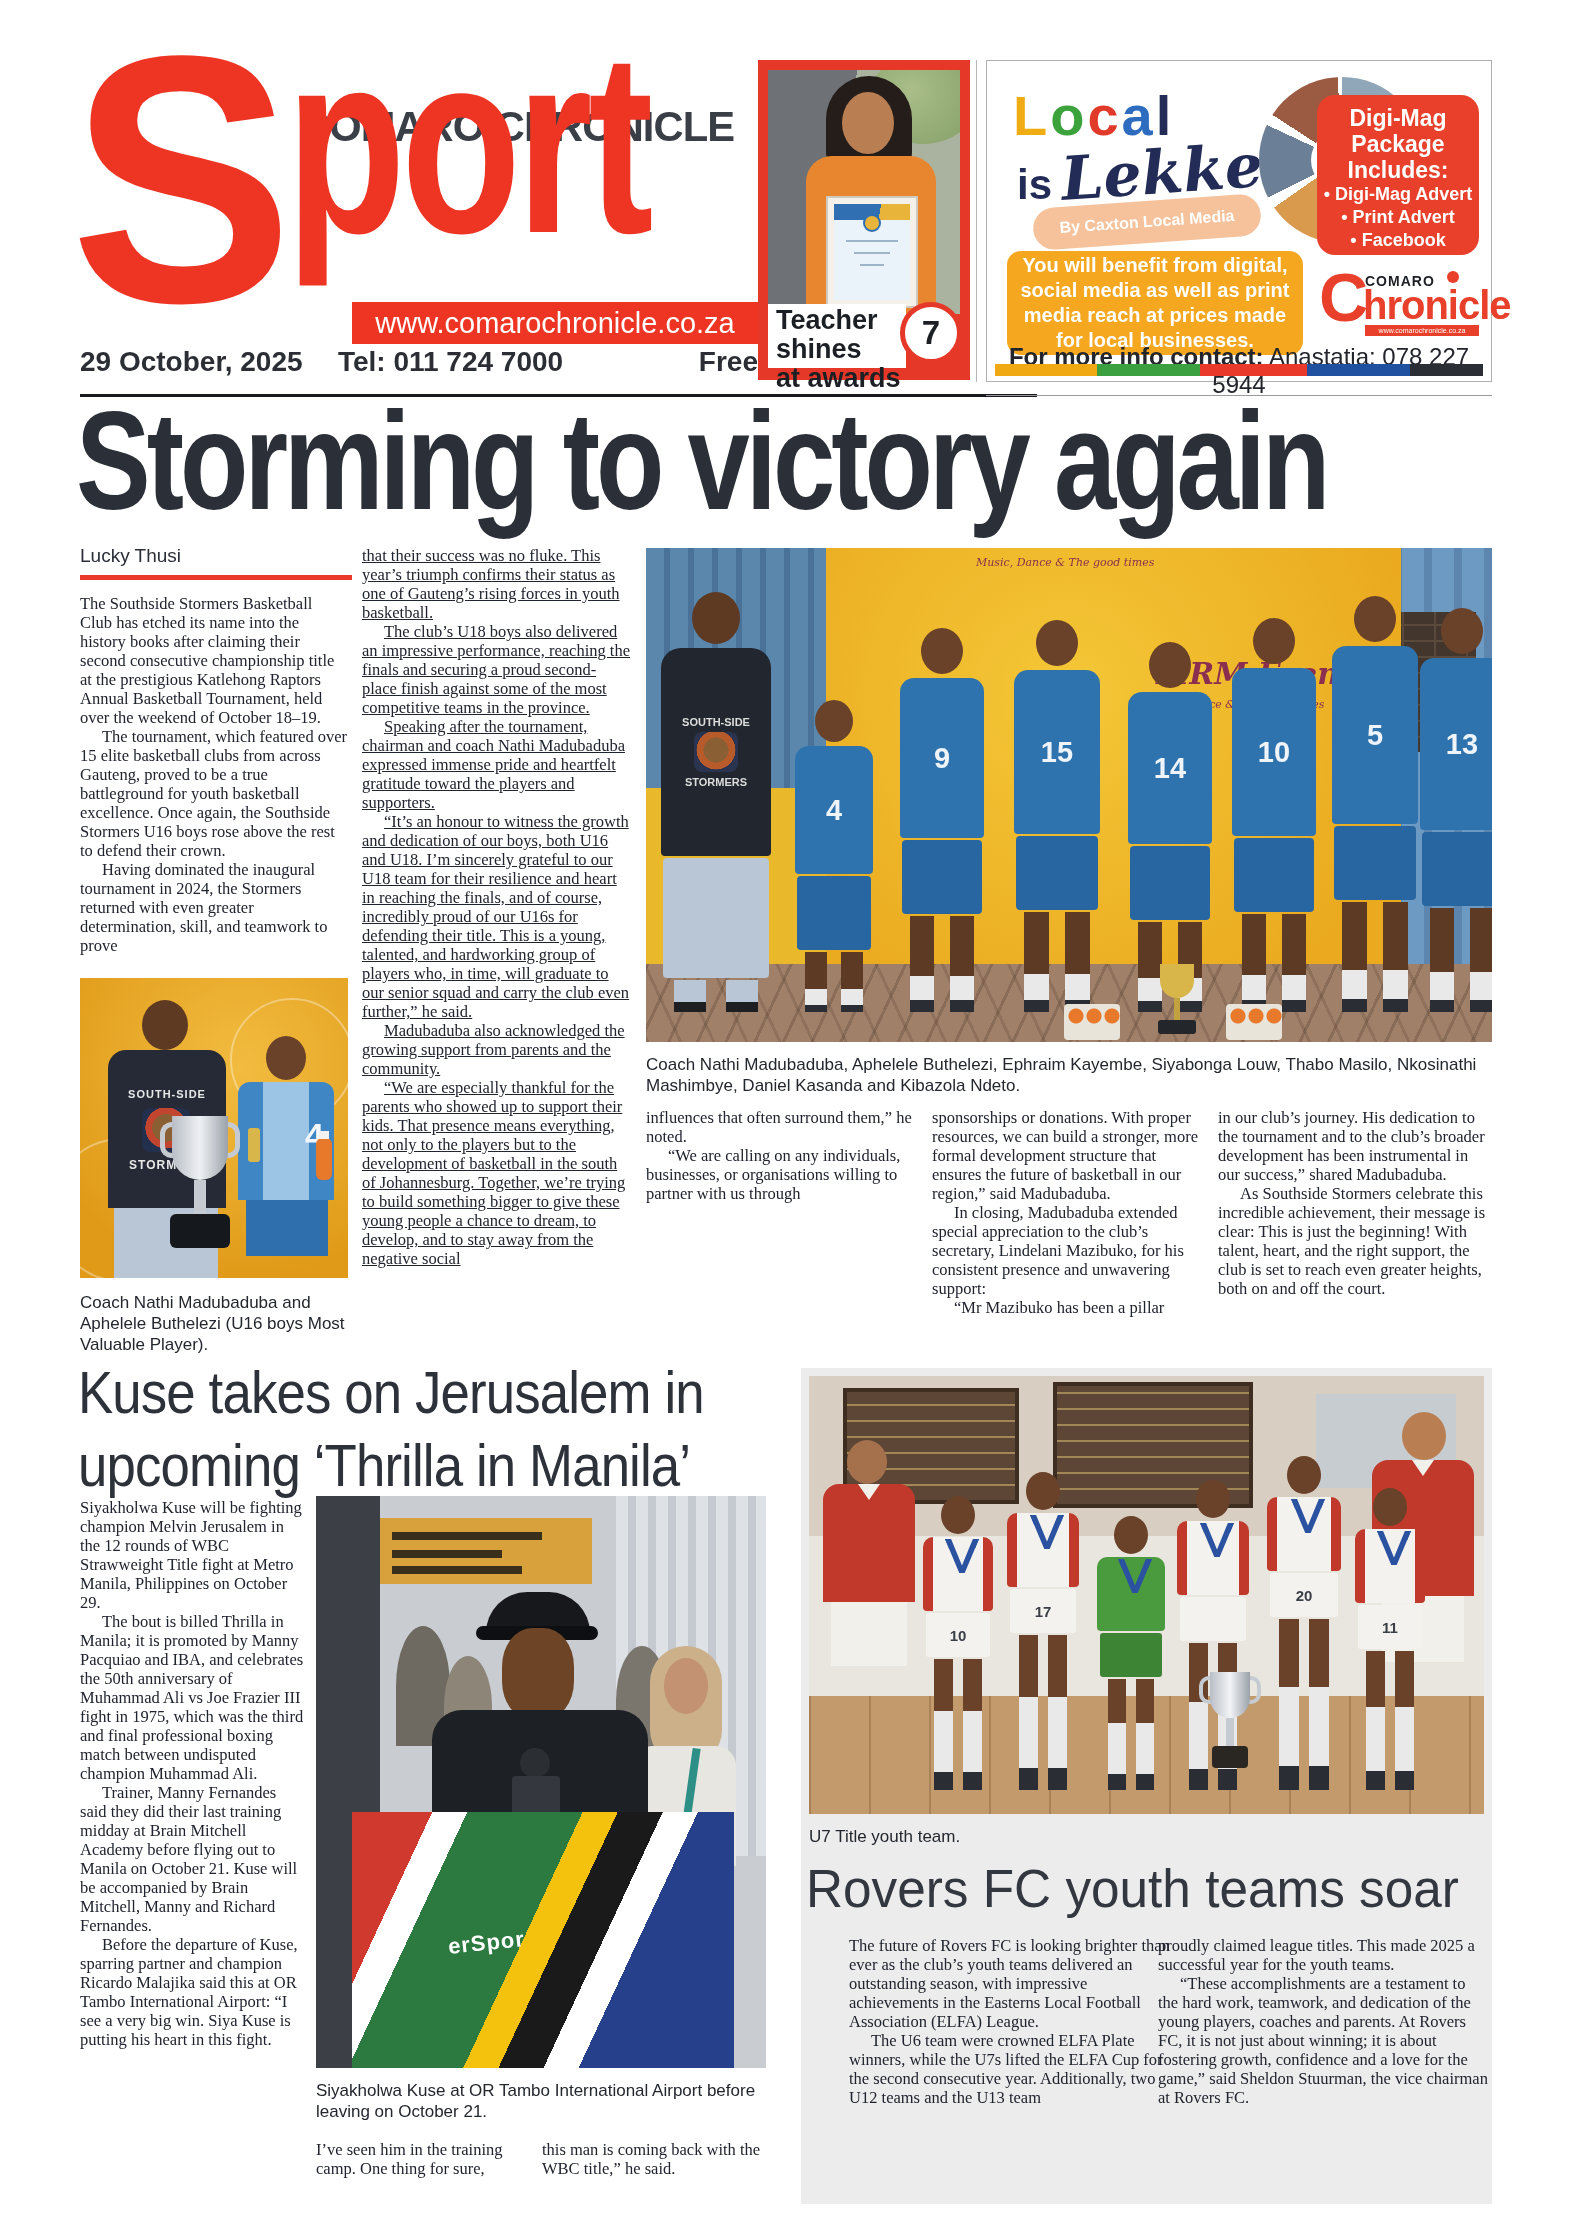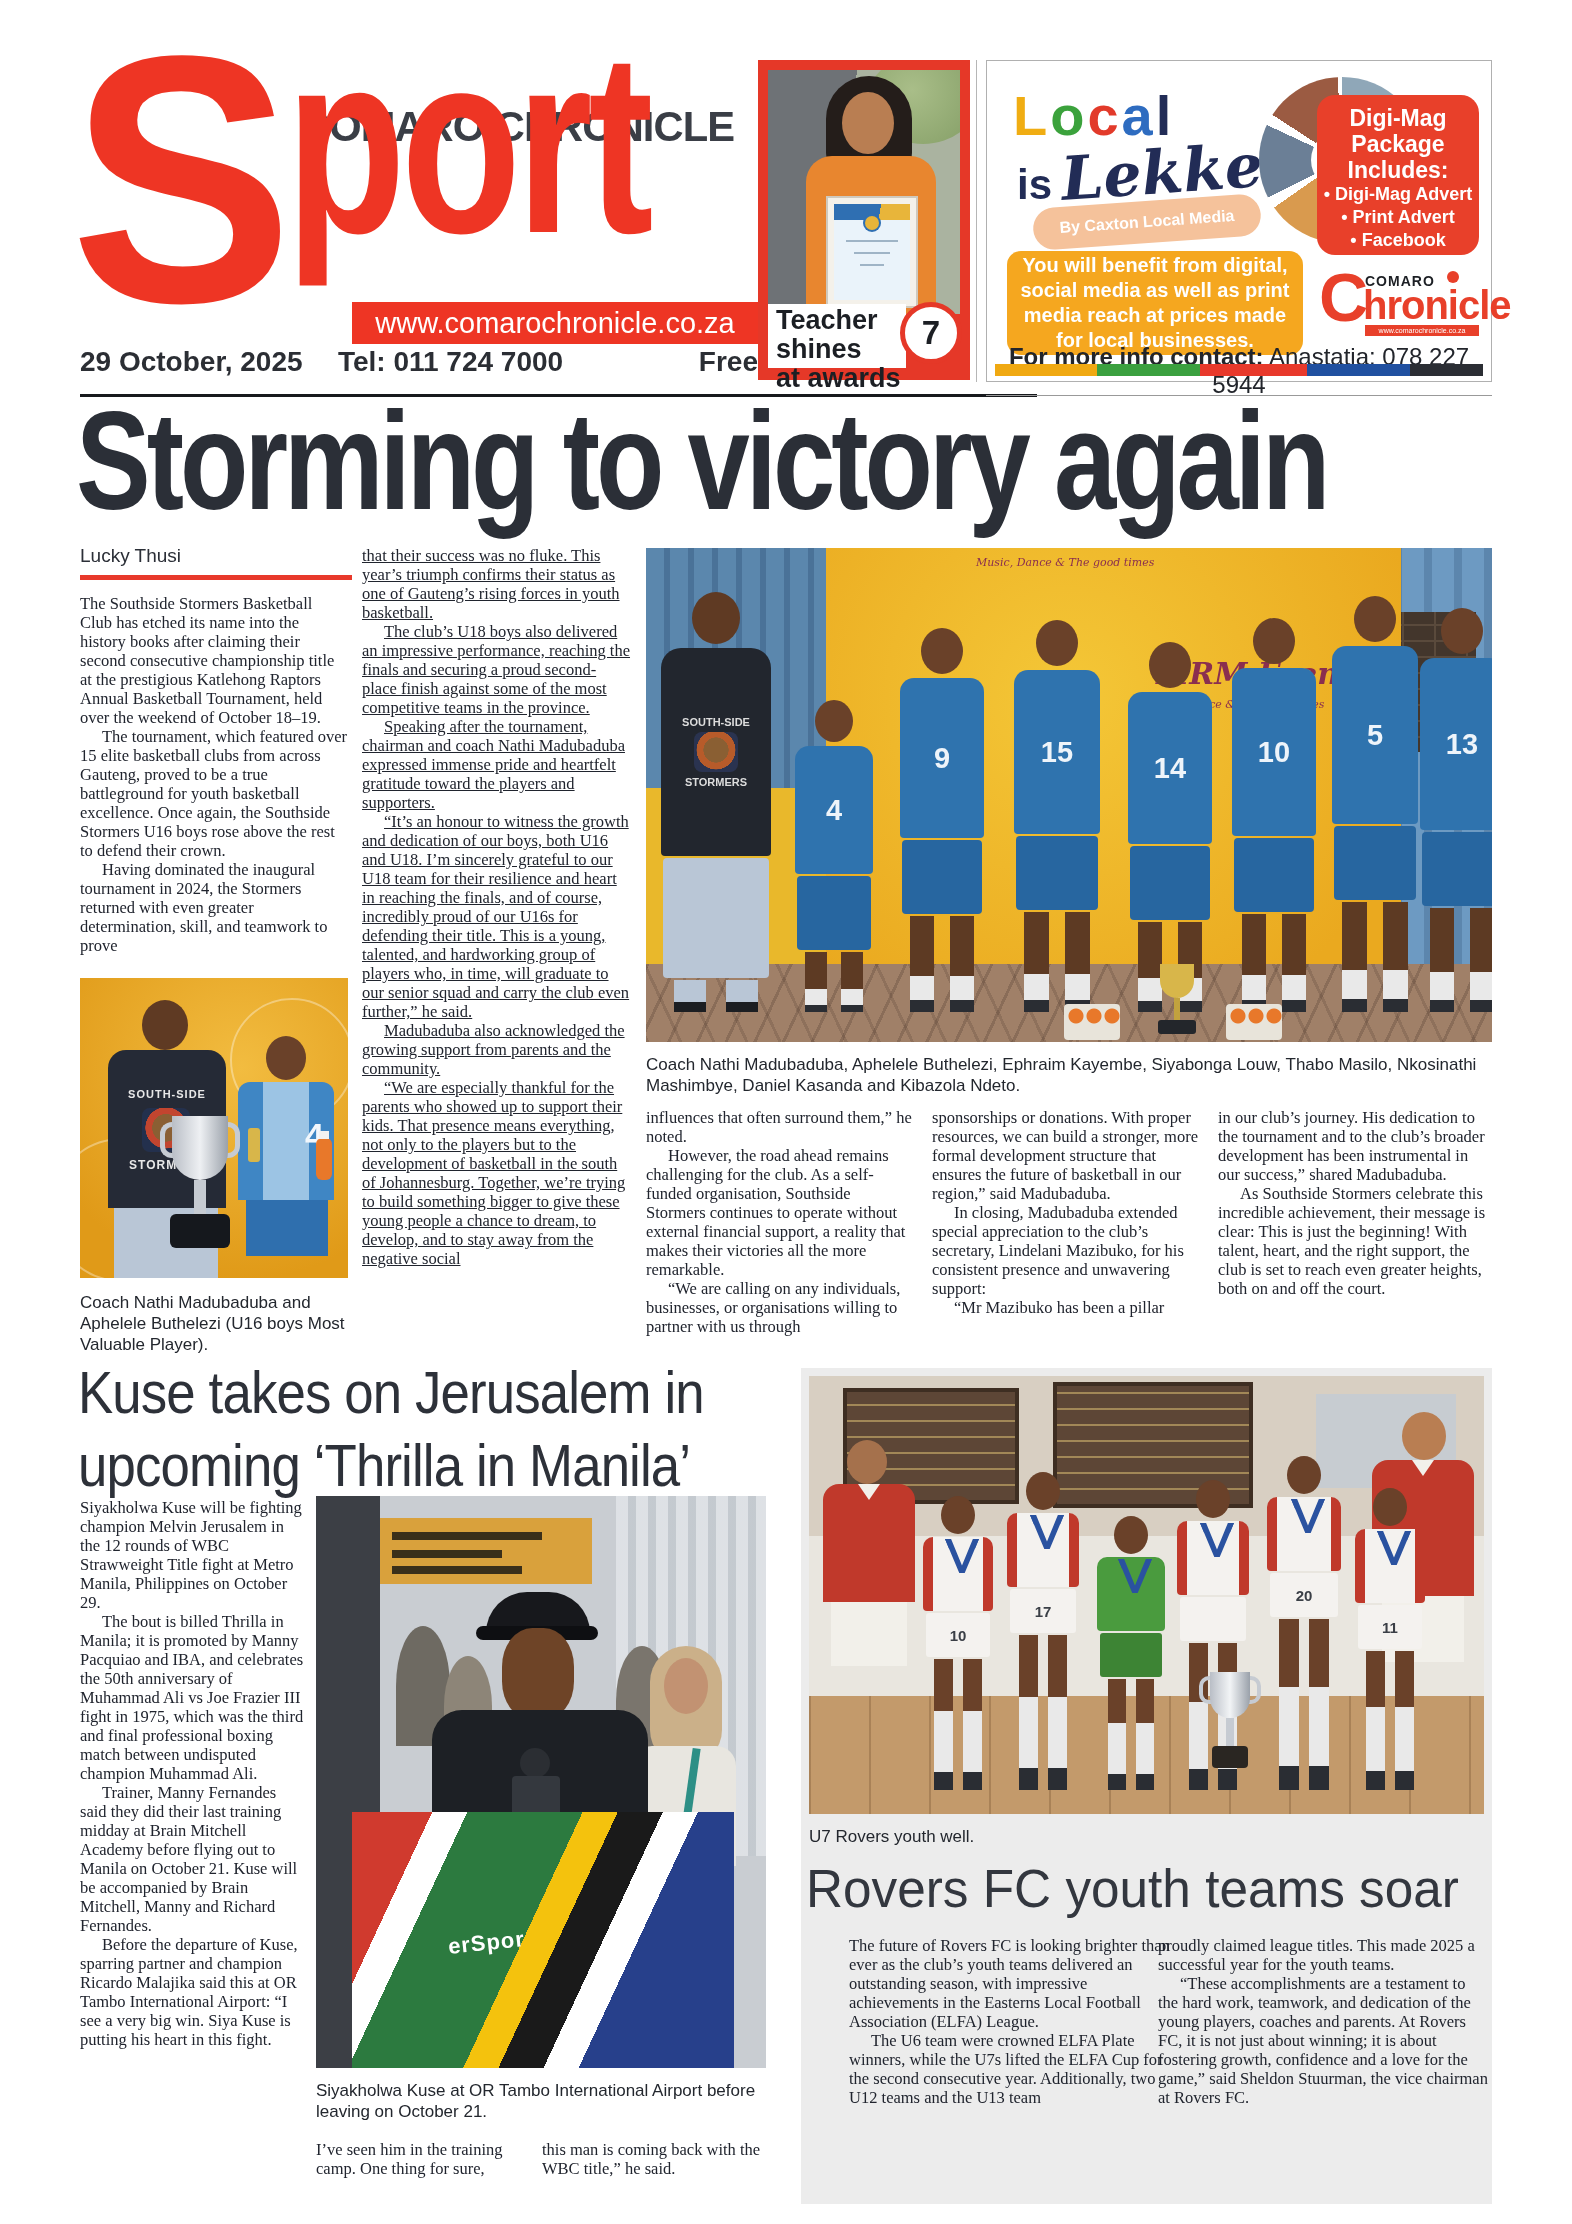--- a/index.html
+++ b/index.html
@@ -432,21 +432,20 @@
         <div class="base"></div>
       </div>
     <div class="tp-pack" style="left:418px;"></div>
     <div class="tp-pack" style="left:580px;"></div>
   </div>
 
   <div class="abs caption" style="left:646px;top:1054px;width:846px;">Coach Nathi Madubaduba, Aphelele Buthelezi, Ephraim Kayembe, Siyabonga Louw, Thabo Masilo, Nkosinathi Mashimbye, Daniel Kasanda and Kibazola Ndeto.</div>
 
   <div class="abs body" style="left:646px;top:1108px;width:268px;">
     <p>influences that often surround them,” he noted.</p>
-    <p>However, the road ahead remains challenging for the club. As a self-funded organisation, Southside Stormers continues to operate without external financial support, a reality that makes their victories all the more remarkable.</p>
     <p>“We are calling on any individuals, businesses, or organisations willing to partner with us through</p>
   </div>
   <div class="abs body" style="left:932px;top:1108px;width:268px;">
     <p>sponsorships or donations. With proper resources, we can build a stronger, more formal development structure that ensures the future of basketball in our region,” said Madubaduba.</p>
     <p>In closing, Madubaduba extended special appreciation to the club’s secretary, Lindelani Mazibuko, for his consistent presence and unwavering support:</p>
     <p>“Mr Mazibuko has been a pillar</p>
   </div>
   <div class="abs body" style="left:1218px;top:1108px;width:272px;">
     <p>in our club’s journey. His dedication to the tournament and to the club’s broader development has been instrumental in our success,” shared Madubaduba.</p>
     <p>As Southside Stormers celebrate this incredible achievement, their message is clear: This is just the beginning! With talent, heart, and the right support, the club is set to reach even greater heights, both on and off the court.</p>
@@ -621,21 +620,21 @@
     </div>
     <div class="rp-trophy">
       <div class="hdl-l"></div>
         <div class="hdl-r"></div>
       <div class="cup"></div>
         <div class="stem"></div>
         <div class="base"></div>
     </div>
   </div>
 
-  <div class="abs caption" style="left:809px;top:1826px;width:675px;">U7 Rovers youth well.</div>
+  <div class="abs caption" style="left:809px;top:1826px;width:675px;">U7 Title youth team.</div>
   <div class="sec-headline rovers-headline abs">Rovers FC youth teams soar</div>
 
   <div class="abs body" style="left:809px;top:1936px;width:332px;margin-left:40px;">
     <p>The future of Rovers FC is looking brighter than ever as the club’s youth teams delivered an outstanding season, with impressive achievements in the Easterns Local Football Association (ELFA) League.</p>
     <p>The U6 team were crowned ELFA Plate winners, while the U7s lifted the ELFA Cup for the second consecutive year. Additionally, two U12 teams and the U13 team</p>
   </div>
   <div class="abs body" style="left:1158px;top:1936px;width:330px;">
     <p>proudly claimed league titles. This made 2025 a successful year for the youth teams.</p>
     <p>“These accomplishments are a testament to the hard work, teamwork, and dedication of the young players, coaches and parents. At Rovers FC, it is not just about winning; it is about fostering growth, confidence and a love for the game,” said Sheldon Stuurman, the vice chairman at Rovers FC.</p>
   </div>

